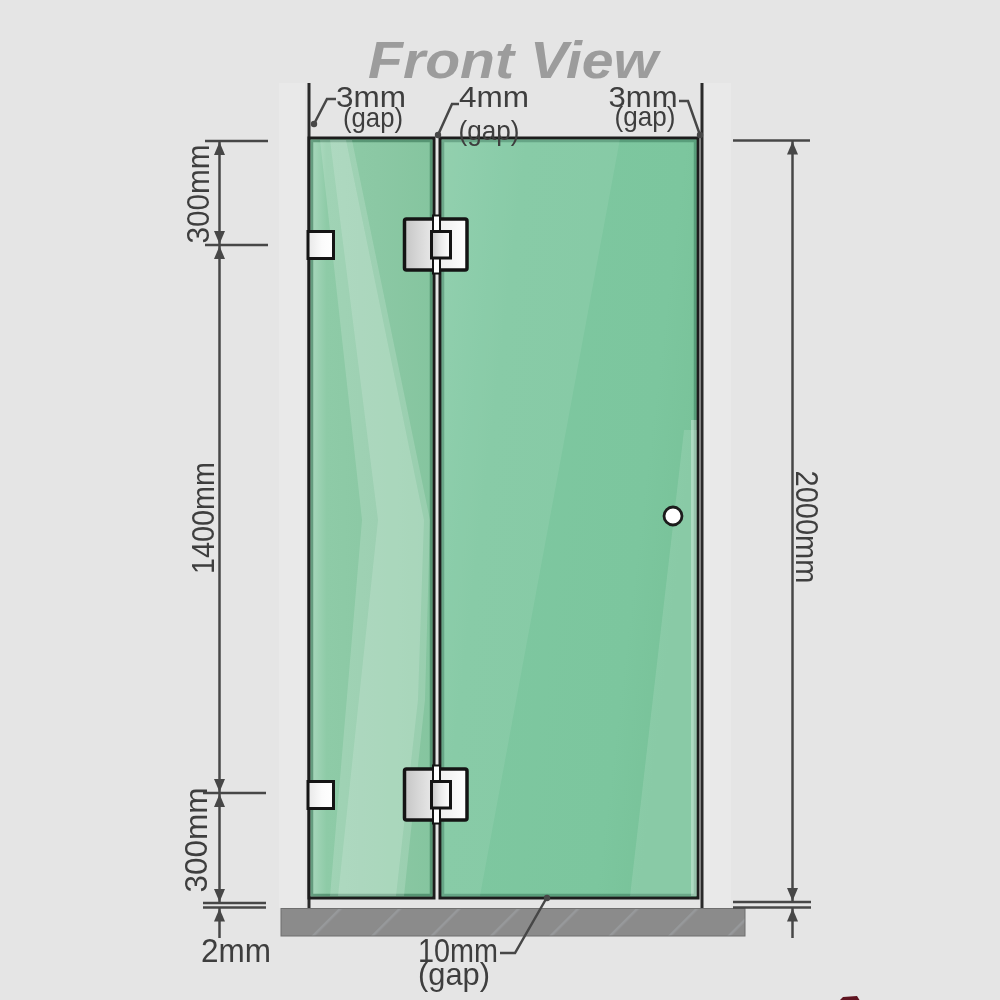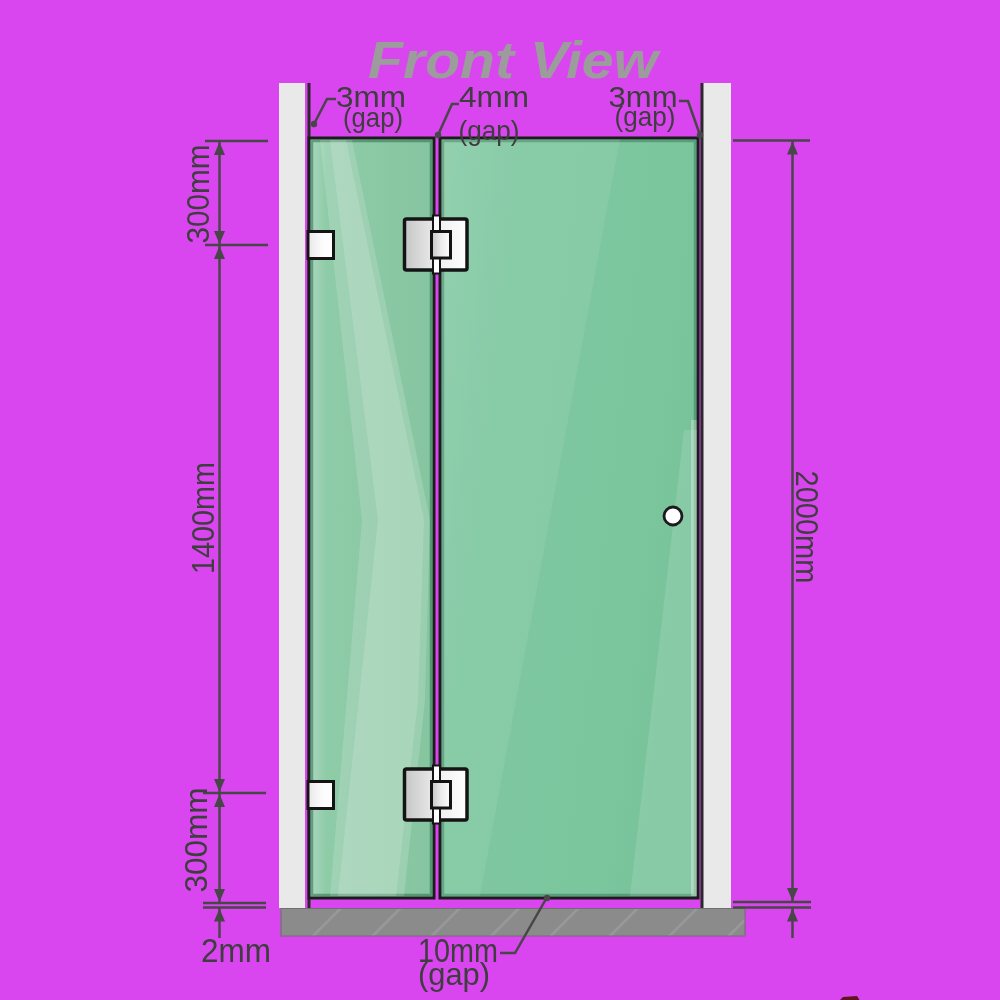--- a/index.html
+++ b/index.html
@@ -1,16 +1,16 @@
 <!DOCTYPE html>
 <html><head>
 <meta charset="utf-8">
 <style>
   html,body{margin:0;padding:0;background:#ffffff;}
-  #page{position:relative;width:1000px;height:1000px;background:#d946ef;overflow:hidden;
+  #page{position:relative;width:1000px;height:1000px;background:#e5e5e5;overflow:hidden;
         font-family:"Liberation Sans", sans-serif;}
   svg{display:block;}
 </style>
 </head>
 <body>
 <div id="page">
 <svg width="1000" height="1000" viewBox="0 0 1000 1000">
   <defs>
     <linearGradient id="gLeftGlass" x1="0" y1="0" x2="1" y2="0">
       <stop offset="0" stop-color="#abd9be"></stop>

